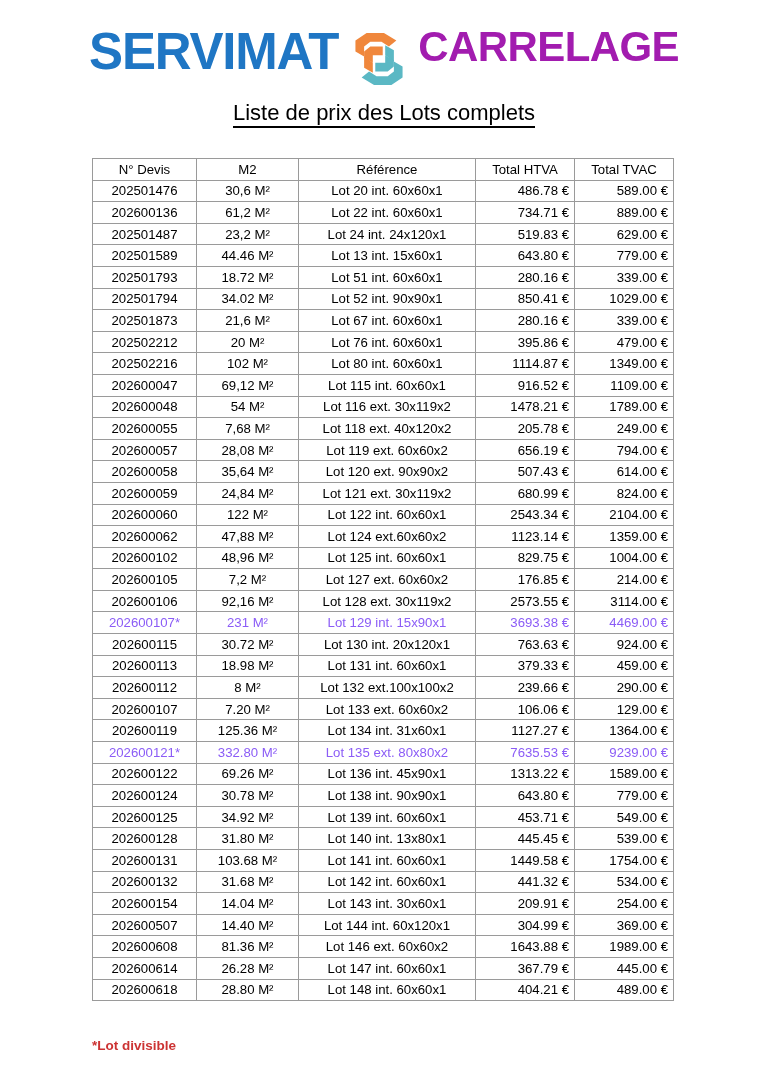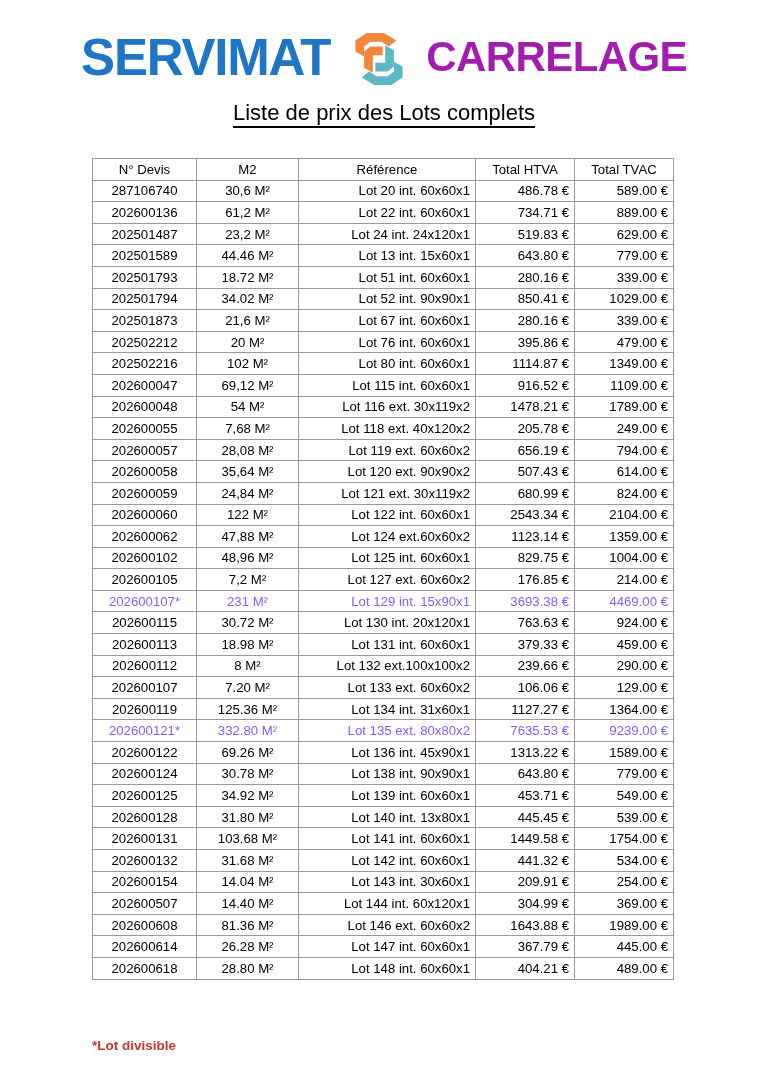--- a/index.html
+++ b/index.html
@@ -23,23 +23,23 @@
   }
 
   
   .logo-block {
     width: 100%;
     text-align: center;
     padding-top: 26px;
   }
   .logo-row {
     display: inline-flex;
-    align-items: center;
+    align-items: flex-start;
     justify-content: center;
-    gap: 12px;
+    gap: 4px;
   }
   .logo-servimat {
     font-family: "Liberation Sans", sans-serif;
     font-weight: bold;
     font-size: 51px;
     letter-spacing: -1.2px;
     color: #1f76c4;
     line-height: 1;
   }
   .logo-mark {
@@ -99,21 +99,21 @@
     text-align: center;
   }
   col.c-devis   { width: 104px; }
   col.c-m2      { width: 102px; }
   col.c-ref     { width: 177px; }
   col.c-htva    { width: 99px; }
   col.c-tvac    { width: 99px; }
 
   td.devis { text-align: center; }
   td.m2    { text-align: center;  padding-left: 11px; }
-  td.ref   { text-align: right;  padding-left: 9px; }
+  td.ref   { text-align: center;  padding-left: 9px; }
   td.htva  { text-align: right; padding-right: 7px; }
   td.tvac  { text-align: right; padding-right: 7px; }
 
   tr.highlight td { color: #8b5cf6; }
 
   
   .footnote {
     position: absolute;
     left: 92px;
     top: 1038px;
@@ -166,21 +166,21 @@
         <tr>
           <th>N° Devis</th>
           <th>M2</th>
           <th>Référence</th>
           <th>Total HTVA</th>
           <th>Total TVAC</th>
         </tr>
       </thead>
       <tbody id="table-body">
           <tr>
-            <td class="devis">287106740</td>
+            <td class="devis">202501476</td>
             <td class="m2">30,6 M²</td>
             <td class="ref">Lot 20 int. 60x60x1</td>
             <td class="htva">486.78 €</td>
             <td class="tvac">589.00 €</td>
           </tr>
           <tr>
             <td class="devis">202600136</td>
             <td class="m2">61,2 M²</td>
             <td class="ref">Lot 22 int. 60x60x1</td>
             <td class="htva">734.71 €</td>
@@ -297,20 +297,27 @@
             <td class="ref">Lot 125 int. 60x60x1</td>
             <td class="htva">829.75 €</td>
             <td class="tvac">1004.00 €</td>
           </tr>
           <tr>
             <td class="devis">202600105</td>
             <td class="m2">7,2 M²</td>
             <td class="ref">Lot 127 ext. 60x60x2</td>
             <td class="htva">176.85 €</td>
             <td class="tvac">214.00 €</td>
+          </tr>
+          <tr>
+            <td class="devis">202600106</td>
+            <td class="m2">92,16 M²</td>
+            <td class="ref">Lot 128 ext. 30x119x2</td>
+            <td class="htva">2573.55 €</td>
+            <td class="tvac">3114.00 €</td>
           </tr>
           <tr class="highlight">
             <td class="devis">202600107*</td>
             <td class="m2">231 M²</td>
             <td class="ref">Lot 129 int. 15x90x1</td>
             <td class="htva">3693.38 €</td>
             <td class="tvac">4469.00 €</td>
           </tr>
           <tr>
             <td class="devis">202600115</td>

